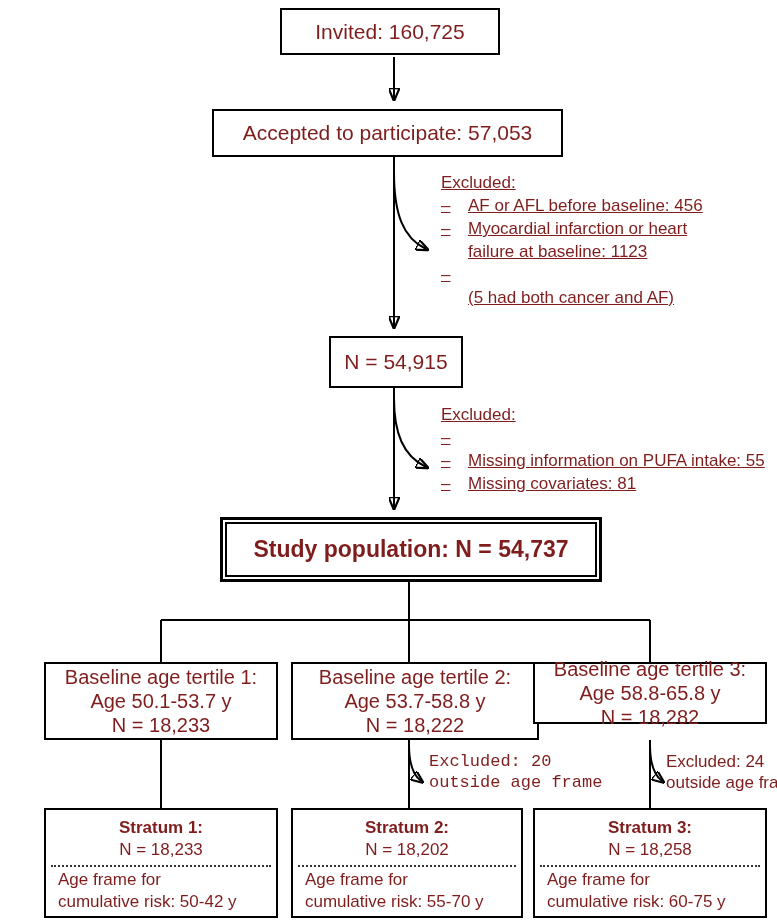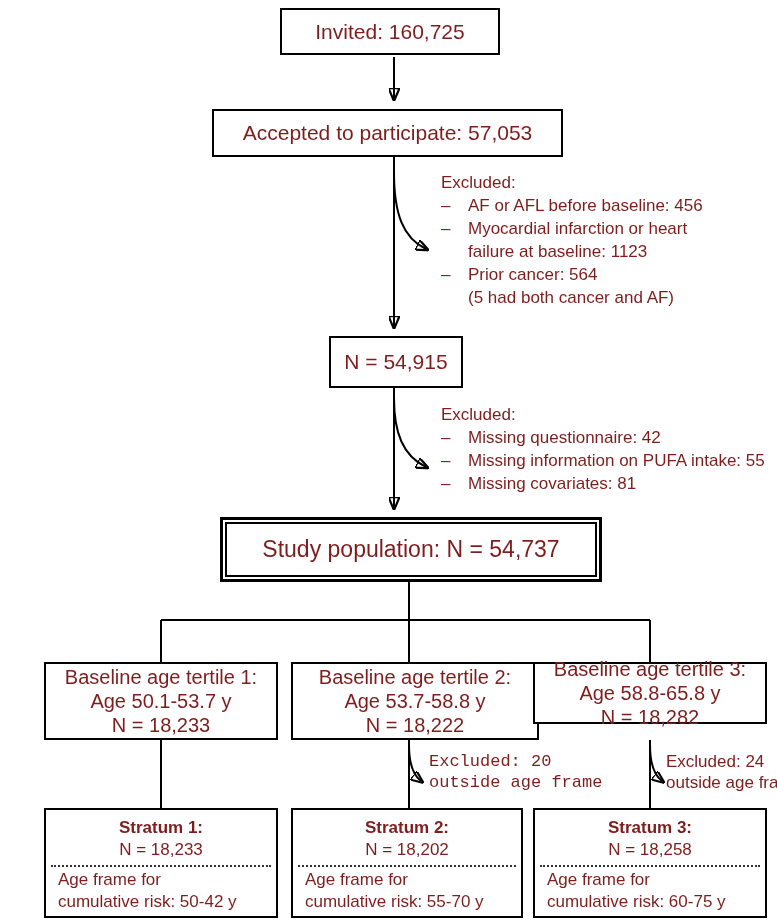--- a/index.html
+++ b/index.html
@@ -40,20 +40,21 @@
     display: flex;
   }
   .dbl-inner {
     flex: 1;
     border: 2px solid #000;
     display: flex;
     align-items: center;
     justify-content: center;
     font-size: 23px;
     text-align: center;
+    font-weight: bold;
   }
   .tertile { font-size: 20px; line-height: 24px; }
   .stratum {
     font-size: 17px;
     line-height: 22px;
     justify-content: flex-start;
     padding-top: 7px;
   }
   .stratum-title { font-weight: bold; }
   .dotline {
@@ -66,20 +67,21 @@
     align-self: stretch;
     text-align: left;
     padding-left: 12px;
   }
   .excl {
     position: absolute;
     font-size: 17px;
     line-height: 23px;
     text-align: left;
     white-space: nowrap;
+    text-decoration: underline;
   }
   .excl-row { display: flex; }
   .excl-dash { flex: 0 0 27px; }
   .excl-cont { margin-left: 27px; }
   .note {
     position: absolute;
     font-size: 17px;
     line-height: 21px;
     text-align: left;
     white-space: nowrap;
@@ -121,34 +123,32 @@
       <span class="excl-dash">–</span>
       <span>AF or AFL before baseline: 456</span>
     </div>
     <div class="excl-row">
       <span class="excl-dash">–</span>
       <span>Myocardial infarction or heart</span>
     </div>
     <div class="excl-cont">failure at baseline: 1123</div>
     <div class="excl-row">
       <span class="excl-dash">–</span>
-      <span>Prior cancer: 564</span>
     </div>
     <div class="excl-cont">(5 had both cancer and AF)</div>
   </div>
 
   <div class="box big" style="left:289px; top:336px; width:134px; height:52px;">
     <div>N = 54,915</div>
   </div>
 
   <div class="excl" style="left:401px; top:403px;">
     <div>Excluded:</div>
     <div class="excl-row">
       <span class="excl-dash">–</span>
-      <span>Missing questionnaire: 42</span>
     </div>
     <div class="excl-row">
       <span class="excl-dash">–</span>
       <span>Missing information on PUFA intake: 55</span>
     </div>
     <div class="excl-row">
       <span class="excl-dash">–</span>
       <span>Missing covariates: 81</span>
     </div>
   </div>

